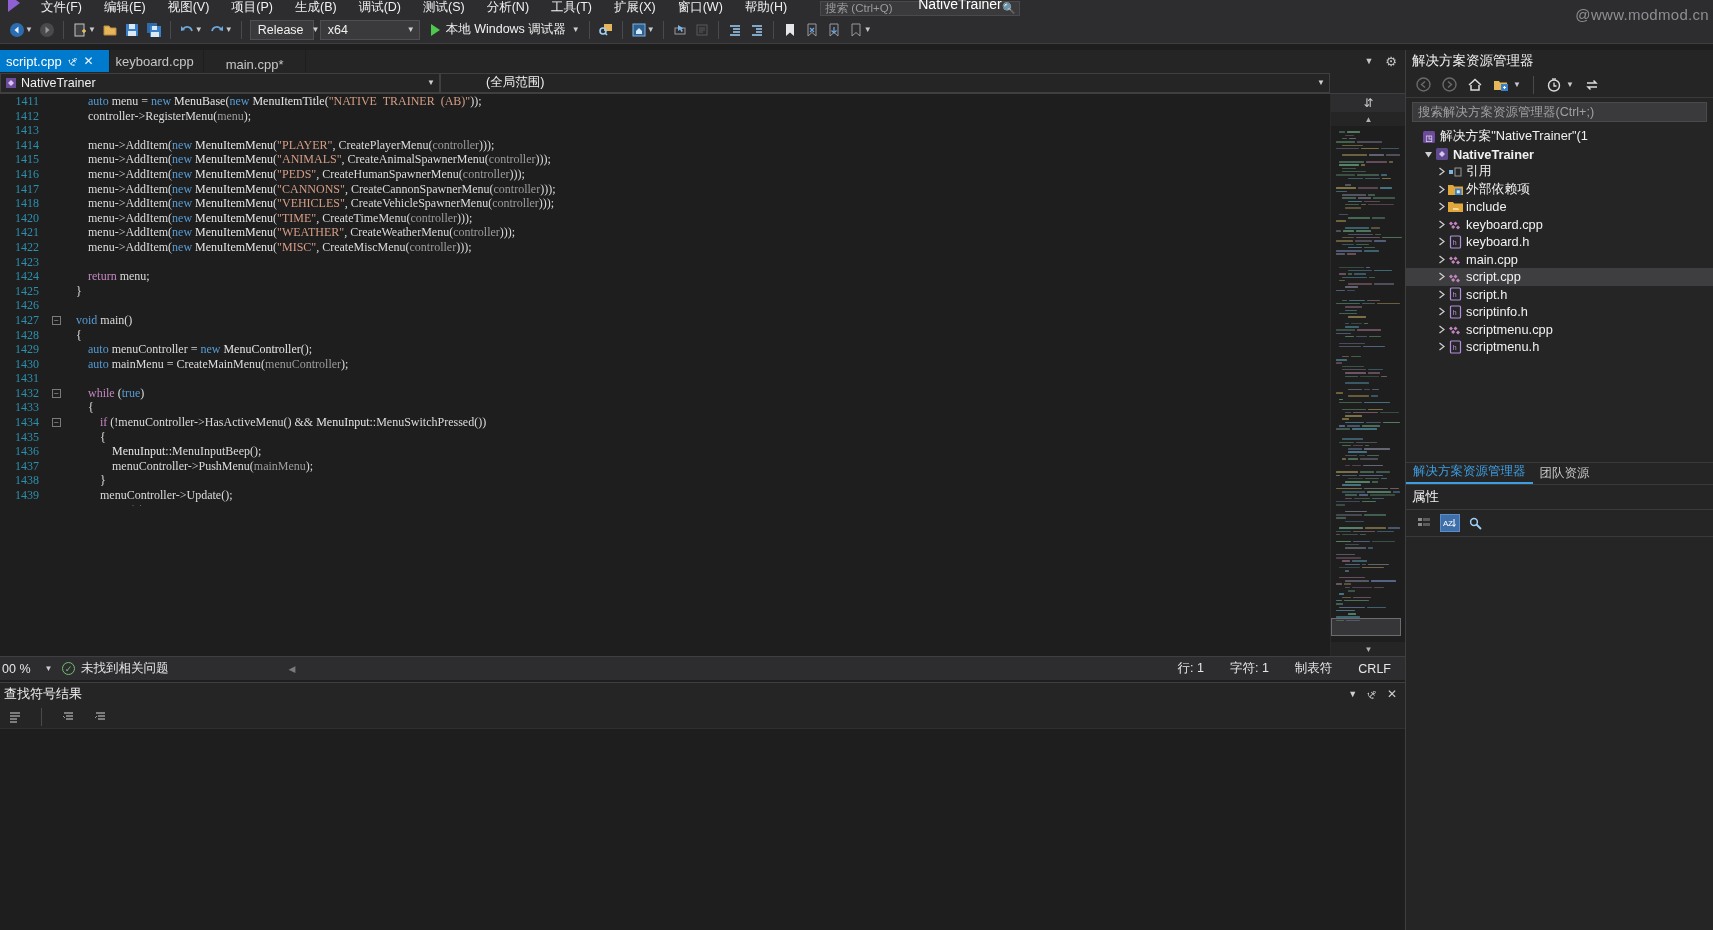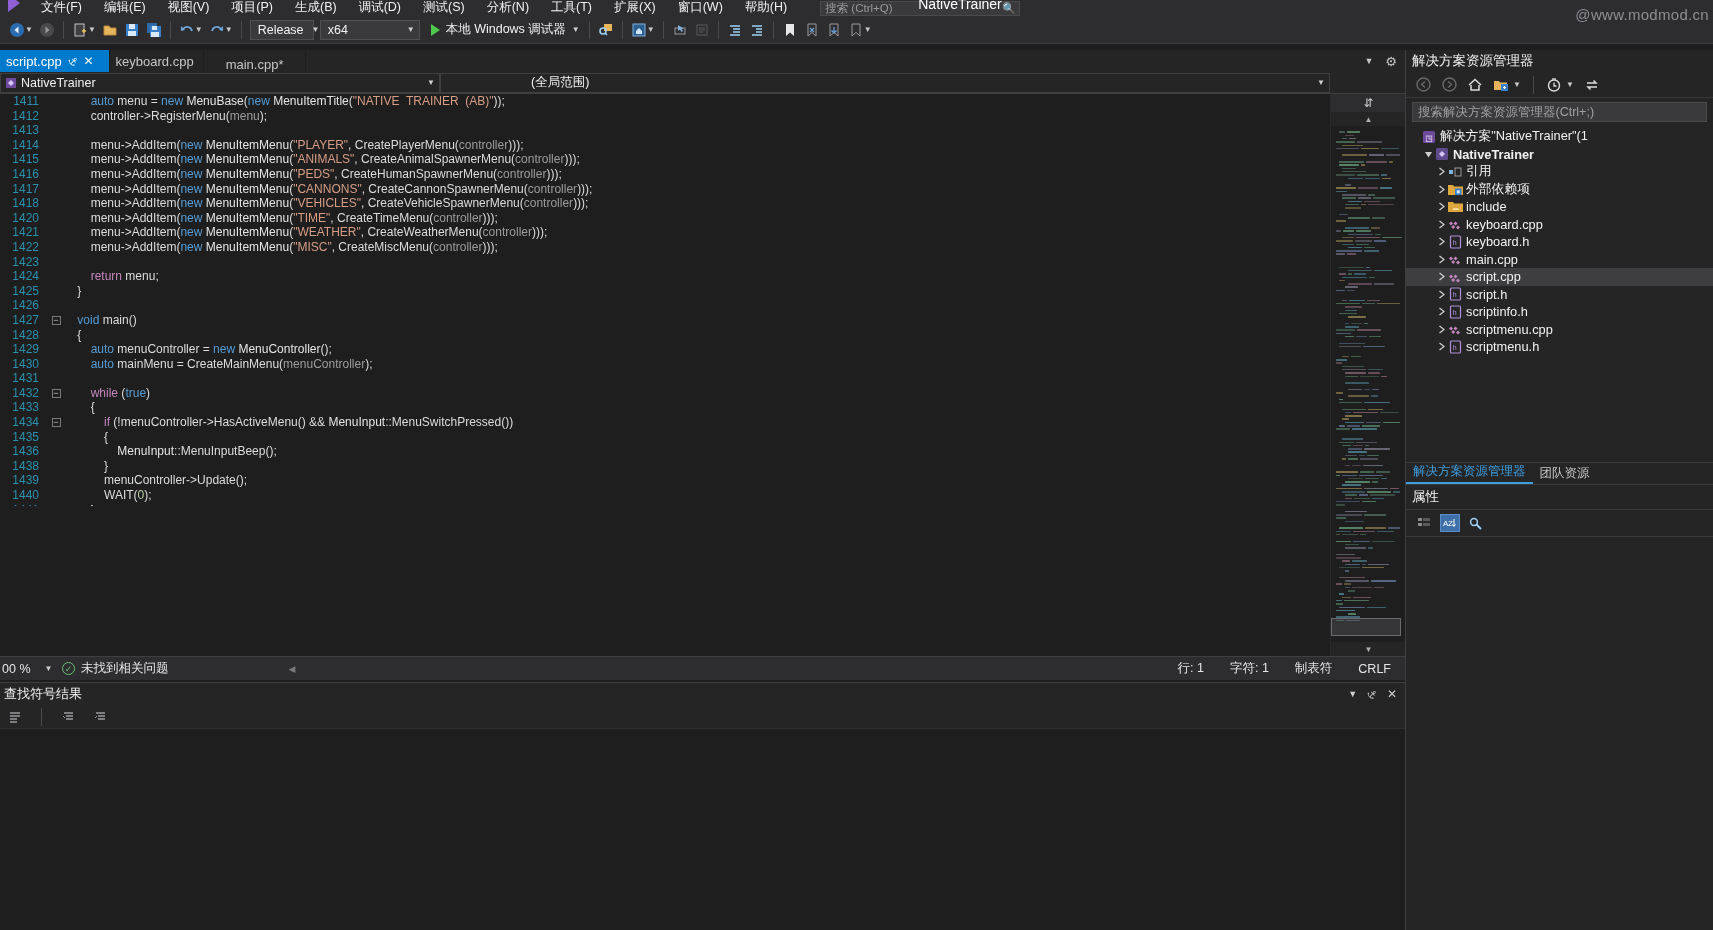--- a/index.html
+++ b/index.html
@@ -105,21 +105,21 @@
   }
   .navcombo .nc{ margin-left:auto; font-size:8px; color:#cfcfd1;}
   .navcombo.left{ width:440px; }
   .navcombo.right{ width:890px; }
   .navcombo.left .ico{ margin-right:4px; display:flex; }
 
   
   .editor{
     position:absolute; left:0; top:94px; width:1330px; height:412px;
     background:#1e1e1e; overflow:hidden;
-    font-family:Liberation Sans, sans-serif;
+    font-family:Liberation Serif, serif;
     font-size:12px;
   }
   .codearea{ position:absolute; left:0; top:0; width:1330px; }
   .row{ height:14.6px; line-height:14.6px; white-space:pre; display:flex; }
   .ln{
     width:48px; text-align:right; padding-right:9px; color:#2b91af;
     flex:0 0 48px; font-size:12px; user-select:none;
   }
   .gut{
     width:16px; flex:0 0 16px; color:#a0a0a0; font-size:11px; text-align:center; position:relative;
@@ -420,21 +420,21 @@
       <span class="ico">
         <svg width="12" height="12">
             <rect x="1" y="1" width="10" height="10" fill="#6d4a9c"></rect>
             <path d="M3 6 L6 3 L9 6 L6 9 Z" fill="#d8c6f0"></path>
           </svg>
       </span>
       <span>NativeTrainer</span>
       <span class="nc">▼</span>
     </div>
     <div class="navcombo right">
-      <span style="margin-left:86px">(全局范围)</span>
+      <span style="margin-left:41px">(全局范围)</span>
       <span class="nc">▼</span>
     </div>
   </div>
 
   <div class="editor">
     <div class="codearea" id="codearea">
         <div class="row"><span class="ln">1411</span><span class="gut"></span><span class="code"><span class="d">        </span><span class="k">auto</span><span class="d"> menu = </span><span class="k">new</span><span class="d"> </span><span class="t">MenuBase</span><span class="d">(</span><span class="k">new</span><span class="d"> </span><span class="t">MenuItemTitle</span><span class="d">(</span><span class="s">"NATIVE  TRAINER  (AB)"</span><span class="d">));</span></span></div>
         <div class="row"><span class="ln">1412</span><span class="gut"></span><span class="code"><span class="d">        controller-&gt;</span><span class="d">RegisterMenu</span><span class="d">(</span><span class="p">menu</span><span class="d">);</span></span></div>
         <div class="row"><span class="ln">1413</span><span class="gut"></span><span class="code"></span></div>
         <div class="row"><span class="ln">1414</span><span class="gut"></span><span class="code"><span class="d">        menu-&gt;AddItem(</span><span class="k">new</span><span class="d"> </span><span class="t">MenuItemMenu</span><span class="d">(</span><span class="s">"PLAYER"</span><span class="d">, CreatePlayerMenu(</span><span class="p">controller</span><span class="d">)));</span></span></div>
@@ -452,20 +452,21 @@
         <div class="row"><span class="ln">1427</span><span class="gut"><span class="box">−</span></span><span class="code"><span class="d">    </span><span class="k">void</span><span class="d"> </span><span class="d">main</span><span class="d">()</span></span></div>
         <div class="row"><span class="ln">1428</span><span class="gut"></span><span class="code"><span class="d">    {</span></span></div>
         <div class="row"><span class="ln">1429</span><span class="gut"></span><span class="code"><span class="d">        </span><span class="k">auto</span><span class="d"> menuController = </span><span class="k">new</span><span class="d"> </span><span class="t">MenuController</span><span class="d">();</span></span></div>
         <div class="row"><span class="ln">1430</span><span class="gut"></span><span class="code"><span class="d">        </span><span class="k">auto</span><span class="d"> mainMenu = CreateMainMenu(</span><span class="p">menuController</span><span class="d">);</span></span></div>
         <div class="row"><span class="ln">1431</span><span class="gut"></span><span class="code"></span></div>
         <div class="row"><span class="ln">1432</span><span class="gut"><span class="box">−</span></span><span class="code"><span class="d">        </span><span class="kp">while</span><span class="d"> (</span><span class="k">true</span><span class="d">)</span></span></div>
         <div class="row"><span class="ln">1433</span><span class="gut"></span><span class="code"><span class="d">        {</span></span></div>
         <div class="row"><span class="ln">1434</span><span class="gut"><span class="box">−</span></span><span class="code"><span class="d">            </span><span class="kp">if</span><span class="d"> (!menuController-&gt;HasActiveMenu() &amp;&amp; </span><span class="t">MenuInput</span><span class="d">::MenuSwitchPressed())</span></span></div>
         <div class="row"><span class="ln">1435</span><span class="gut"></span><span class="code"><span class="d">            {</span></span></div>
         <div class="row"><span class="ln">1436</span><span class="gut"></span><span class="code"><span class="d">                </span><span class="t">MenuInput</span><span class="d">::MenuInputBeep();</span></span></div>
+        <div class="row"><span class="ln">1437</span><span class="gut"></span><span class="code"><span class="d">                menuController-&gt;PushMenu(</span><span class="p">mainMenu</span><span class="d">);</span></span></div>
         <div class="row"><span class="ln">1438</span><span class="gut"></span><span class="code"><span class="d">            }</span></span></div>
         <div class="row"><span class="ln">1439</span><span class="gut"></span><span class="code"><span class="d">            menuController-&gt;Update();</span></span></div>
         <div class="row"><span class="ln">1440</span><span class="gut"></span><span class="code"><span class="d">            WAIT(</span><span class="n">0</span><span class="d">);</span></span></div>
         <div class="row"><span class="ln">1441</span><span class="gut"></span><span class="code"><span class="d">        }</span></span></div>
         <div class="row"><span class="ln">1442</span><span class="gut"></span><span class="code"><span class="d">    }</span></span></div>
         <div class="row"><span class="ln">1443</span><span class="gut"></span><span class="code"></span></div>
         <div class="row"><span class="ln">1444</span><span class="gut"><span class="box">−</span></span><span class="code"><span class="d">    </span><span class="k">void</span><span class="d"> ScriptMain()</span></span></div>
         <div class="row"><span class="ln">1445</span><span class="gut"></span><span class="code"><span class="d">    {</span></span></div>
         <div class="row"><span class="ln">1448</span><span class="gut"></span><span class="code"><span class="d">    }</span></span></div>
       </div>

